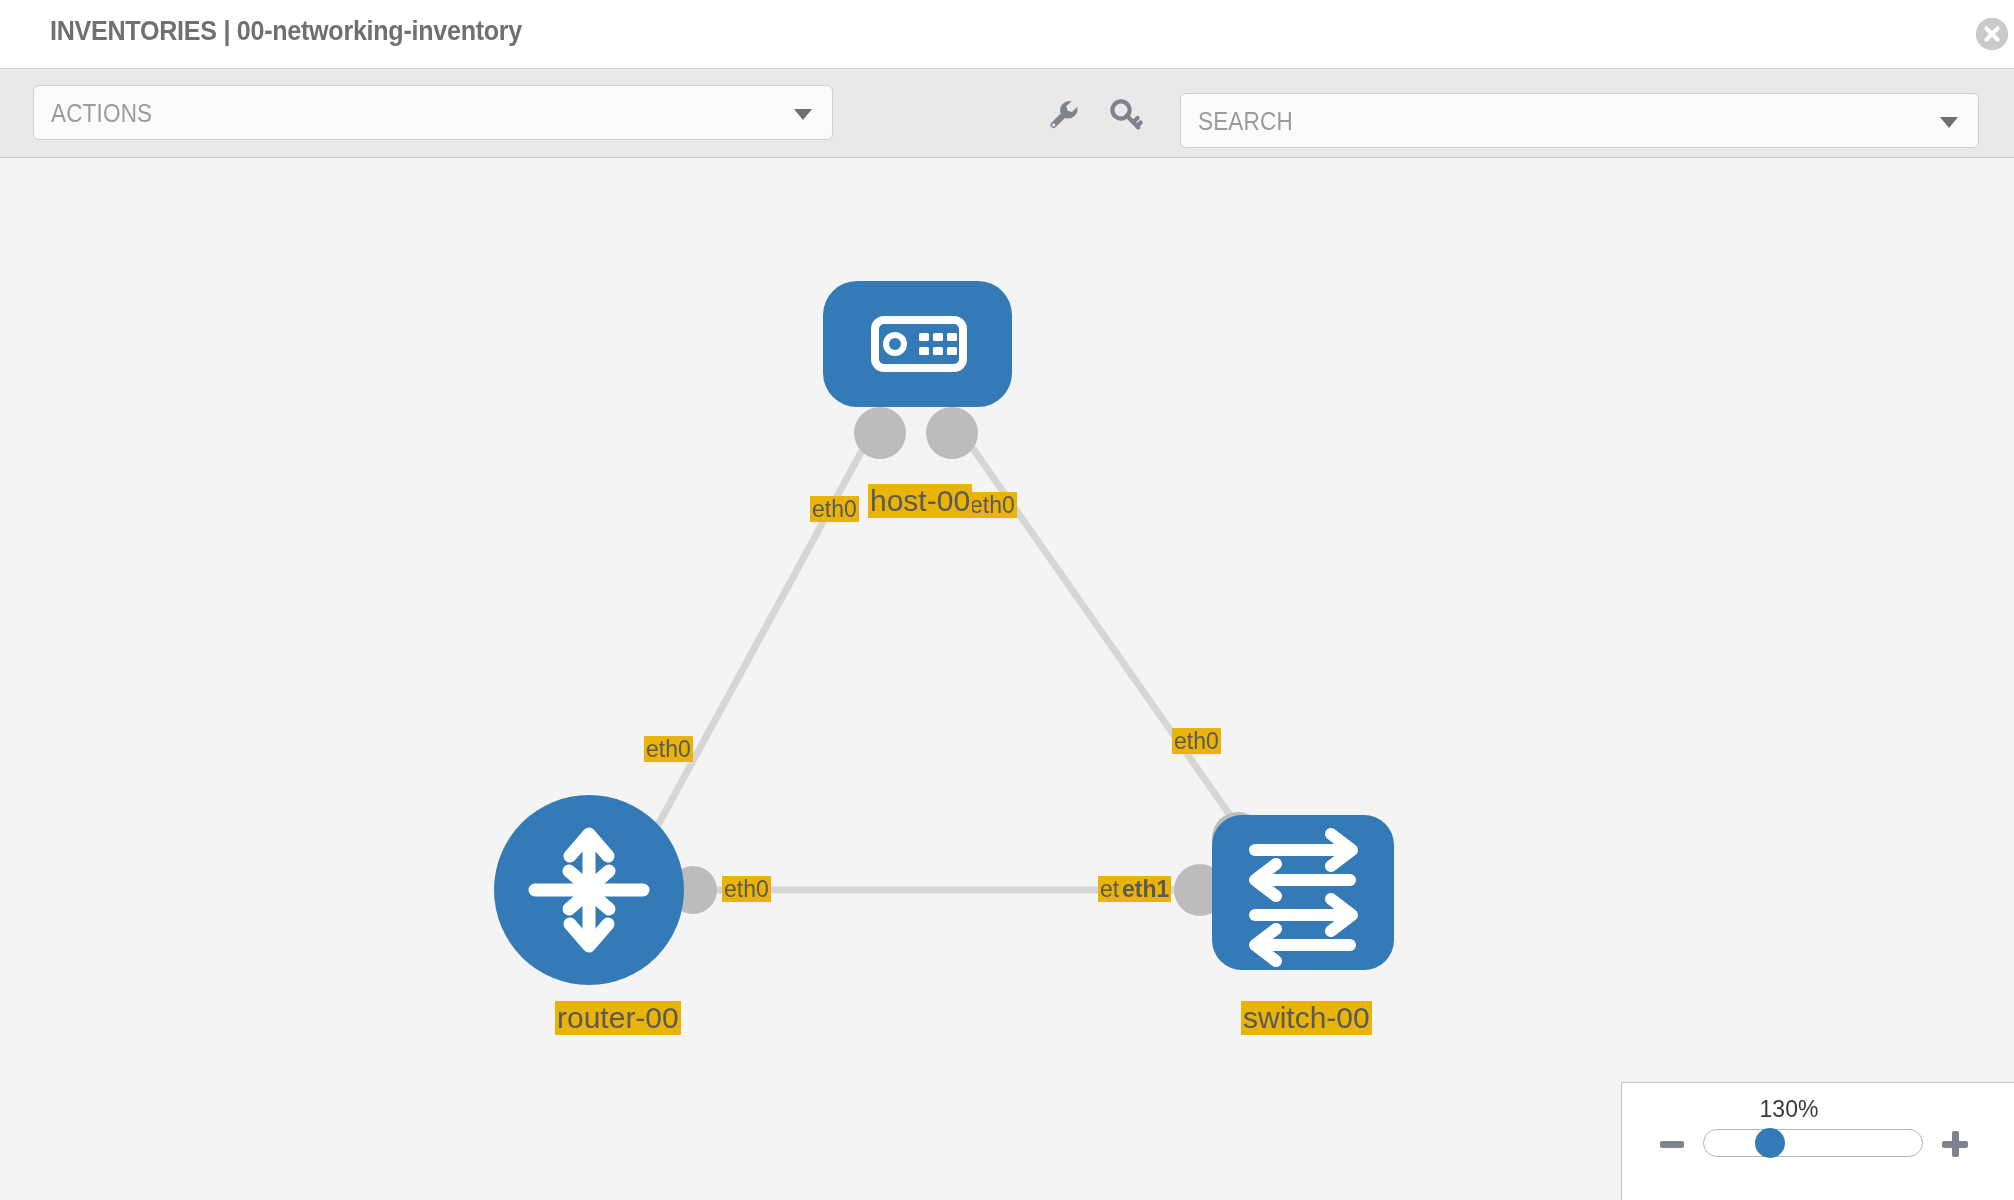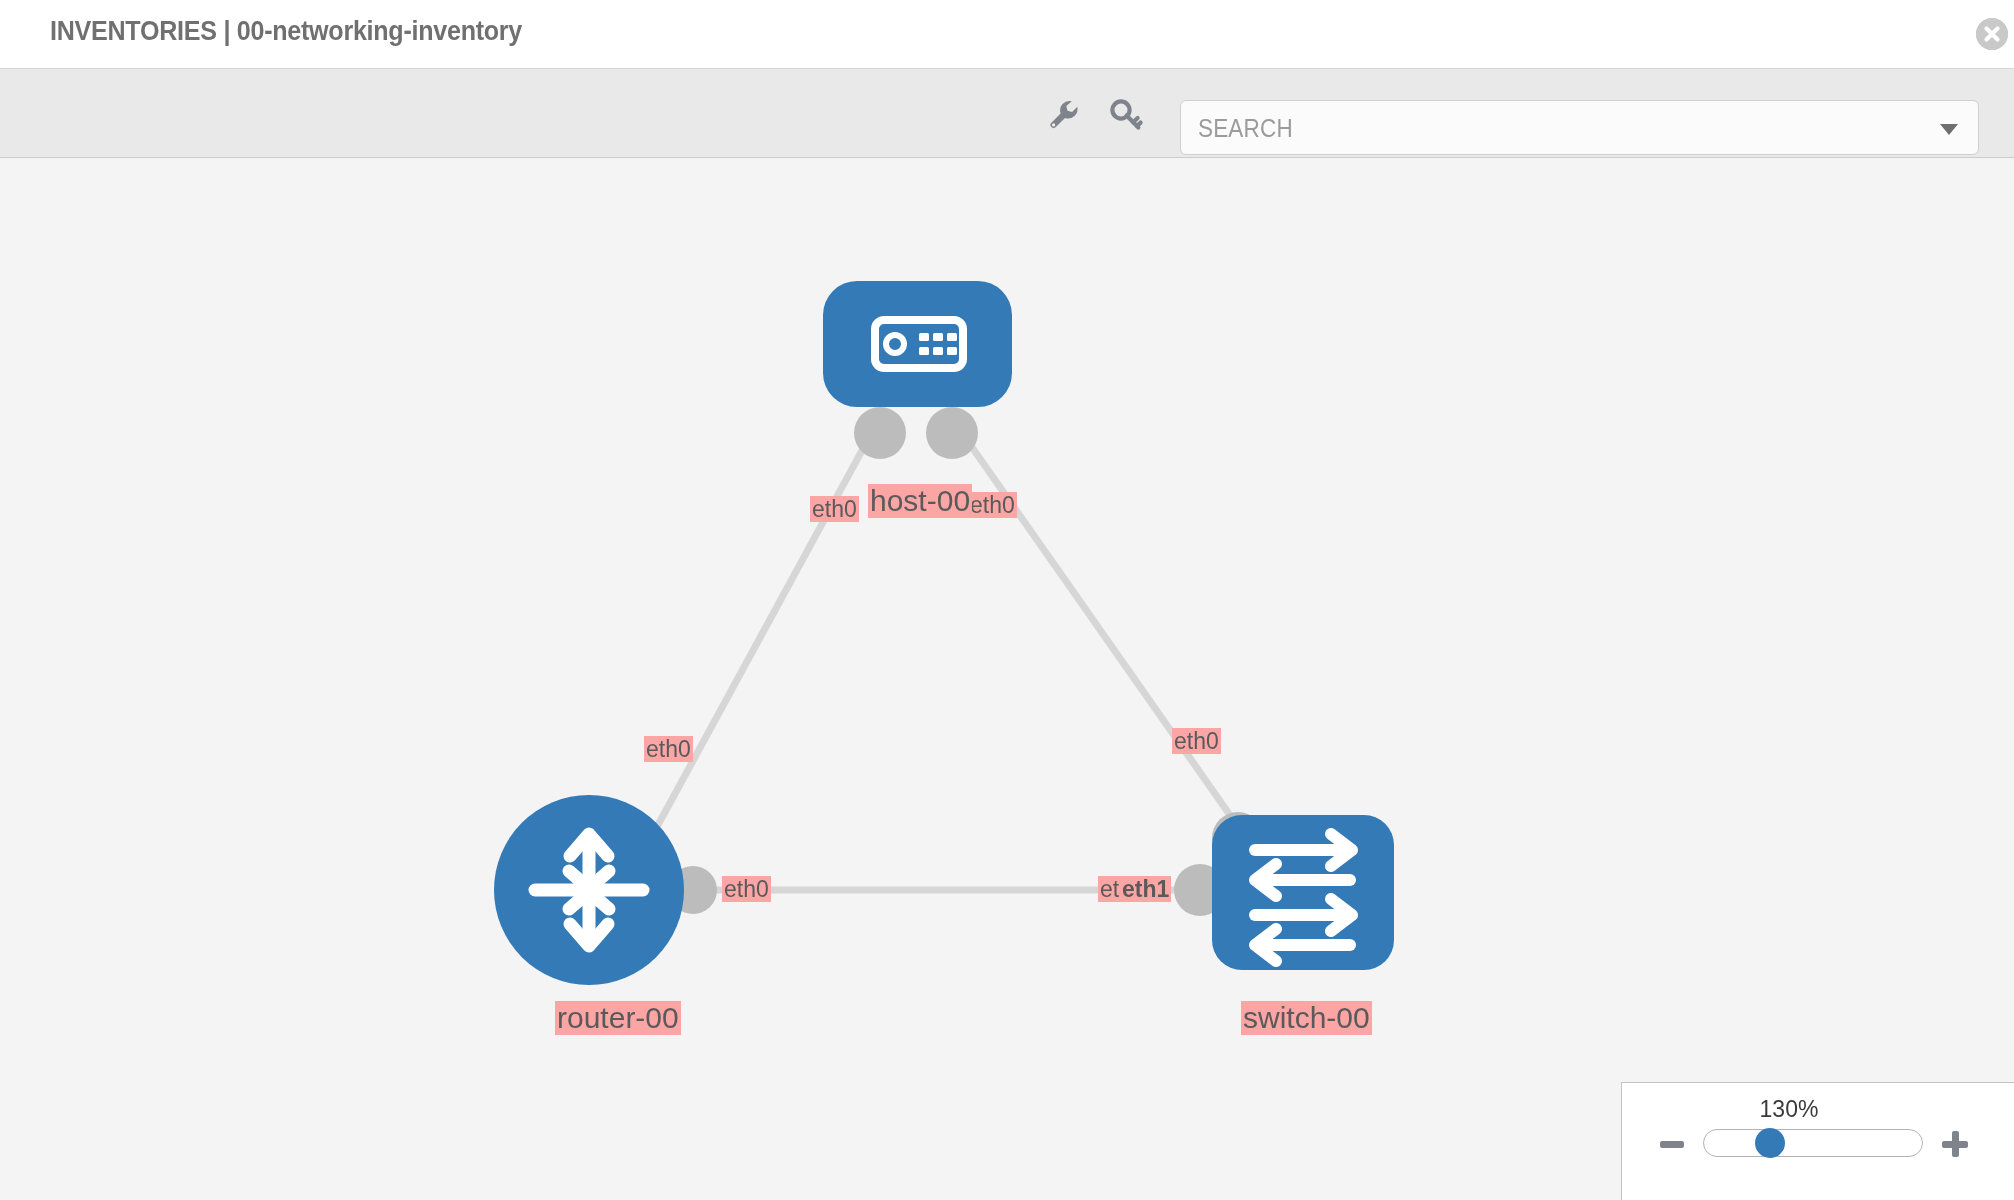--- a/index.html
+++ b/index.html
@@ -100,21 +100,21 @@
     cursor: pointer;
     color: #7f848c;
   }
   .tool-icon.wrench { left: 1046px; }
   .tool-icon.key    { left: 1108px; }
   .tool-icon svg { display:block; width:100%; height:100%; }
 
   .search-box {
     position: absolute;
     left: 1180px;
-    top: 31px;
+    top: 24px;
     width: 799px;
     height: 55px;
     background: #fbfbfb;
     border: 1px solid #cfcfcf;
     border-radius: 6px;
     box-sizing: border-box;
     cursor: text;
   }
   .search-box .label {
     position: absolute;
@@ -139,21 +139,21 @@
   .canvas svg.topology {
     position: absolute;
     left: 0; top: 0;
     width: 2014px;
     height: 1042px;
   }
 
   
   .glabel {
     position: absolute;
-    background: #fca5a5;
+    background: #eab308;
     color: #5a5a5a;
     white-space: nowrap;
     line-height: 1.05;
     padding: 1px 2px;
     text-align: right;
   }
   .node-label { font-size: 30px; }
   .edge-label { font-size: 23px; }
 
   
@@ -235,20 +235,24 @@
   <div class="close-btn">
     <svg viewBox="0 0 32 32" width="32" height="32" aria-hidden="true">
       <circle cx="16" cy="16" r="16" fill="#c9c9c9"></circle>
       <path d="M10.5 10.5 L21.5 21.5 M21.5 10.5 L10.5 21.5" stroke="#ffffff" stroke-width="4.2" stroke-linecap="round"></path>
     </svg>
   </div>
 </div>
 
 <div class="toolbar">
 
+  <div class="actions-select">
+    <div class="label">ACTIONS</div>
+    <div class="caret"></div>
+  </div>
 
   <div class="tool-icon wrench">
     <svg viewBox="0 0 36 36" aria-hidden="true">
       <path d="M25.8 4.2 a9.5 9.5 0 0 0 -11.2 12.3 L5.4 25.7 a3.1 3.1 0 1 0 4.4 4.4 l9.2 -9.2 a9.5 9.5 0 0 0 12.3 -11.2 l-5.2 5.2 -4.6 -1.2 -1.2 -4.6 z" fill="#7f848c"></path>
       <circle cx="7.6" cy="27.9" r="1.6" fill="#f0f0f0"></circle>
     </svg>
   </div>
 
   <div class="tool-icon key">
     <svg viewBox="0 0 36 36" aria-hidden="true">

